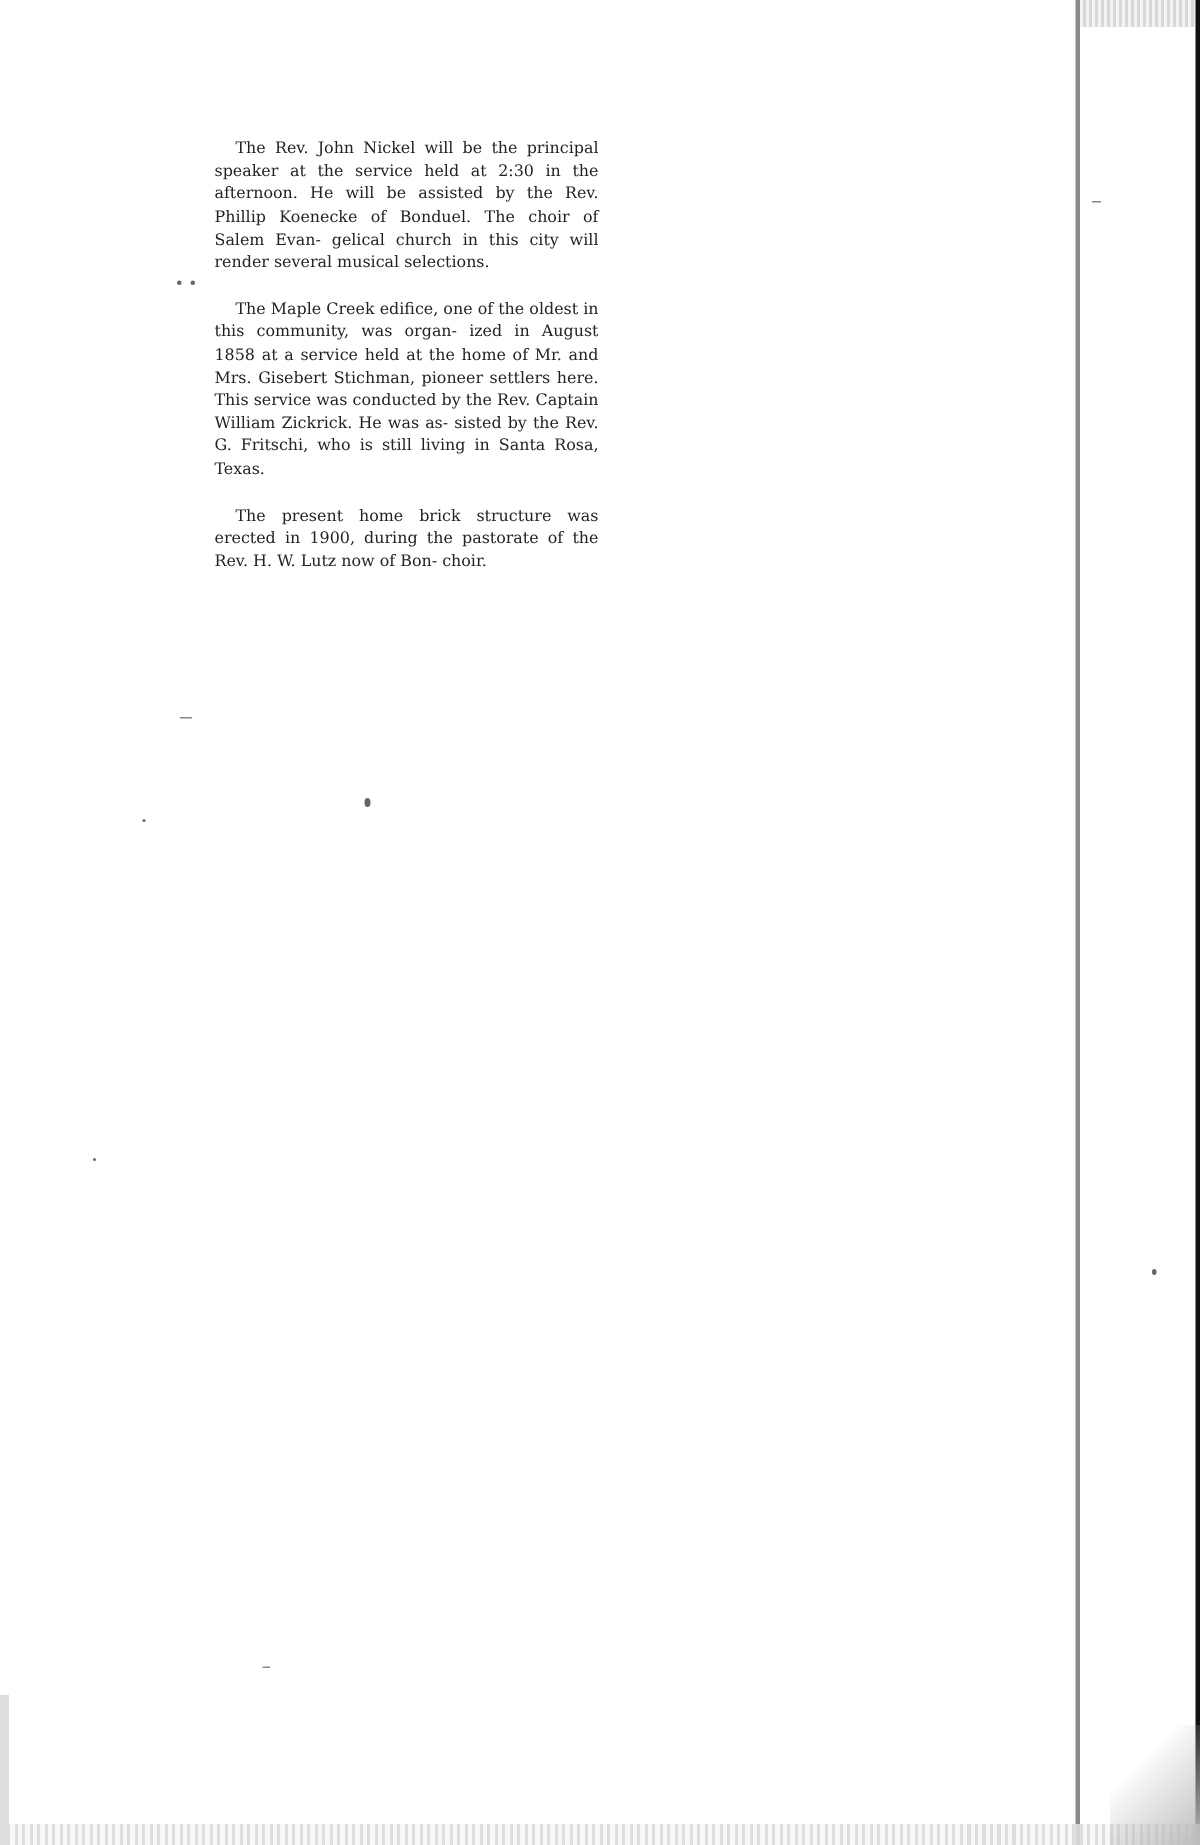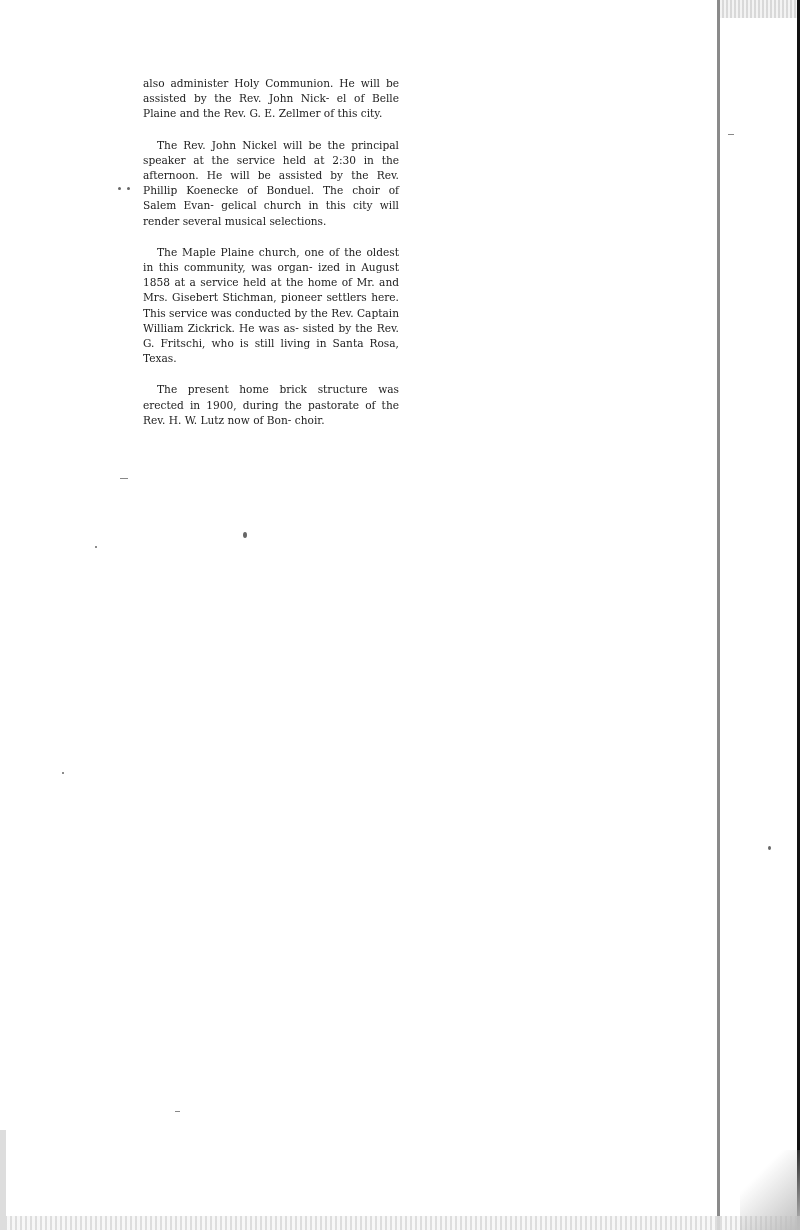--- a/index.html
+++ b/index.html
@@ -31,37 +31,31 @@
 
 <div class="page">
   <div class="top-noise"></div>
   <div class="fold-line"></div>
   <div class="right-border"></div>
   <div class="bottom-noise"></div>
   <div class="bottom-right-noise"></div>
   <div class="left-noise"></div>
 
   <div class="article">
-    <p>
-      <span>also administer Holy Communion. He </span>
-      <span>will be assisted by the Rev. John Nick- </span>
-      <span>el of Belle Plaine and the Rev. G. E. </span>
-      <span>Zellmer of this city. </span>
-    </p>
     <p class="indent">
       <span>The Rev. John Nickel will be the </span>
       <span>principal speaker at the service held </span>
       <span>at 2:30 in the afternoon. He will be </span>
       <span>assisted by the Rev. Phillip Koenecke </span>
       <span>of Bonduel. The choir of Salem Evan- </span>
       <span>gelical church in this city will render </span>
       <span>several musical selections. </span>
     </p>
     <p class="indent">
-      <span>The Maple Plaine church, one of the </span>
+      <span>The Maple Creek edifice, one of the </span>
       <span>oldest in this community, was organ- </span>
       <span>ized in August 1858 at a service held </span>
       <span>at the home of Mr. and Mrs. Gisebert </span>
       <span>Stichman, pioneer settlers here. This </span>
       <span>service was conducted by the Rev. </span>
       <span>Captain William Zickrick. He was as- </span>
       <span>sisted by the Rev. G. Fritschi, who is </span>
       <span>still living in Santa Rosa, Texas. </span>
     </p>
     <p class="indent">

